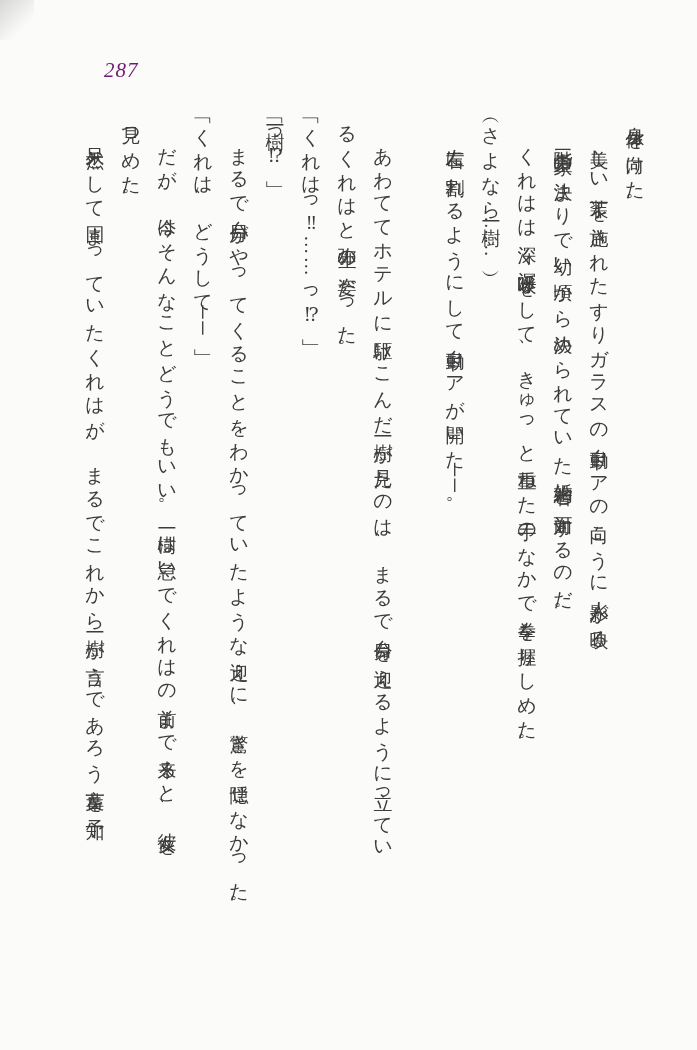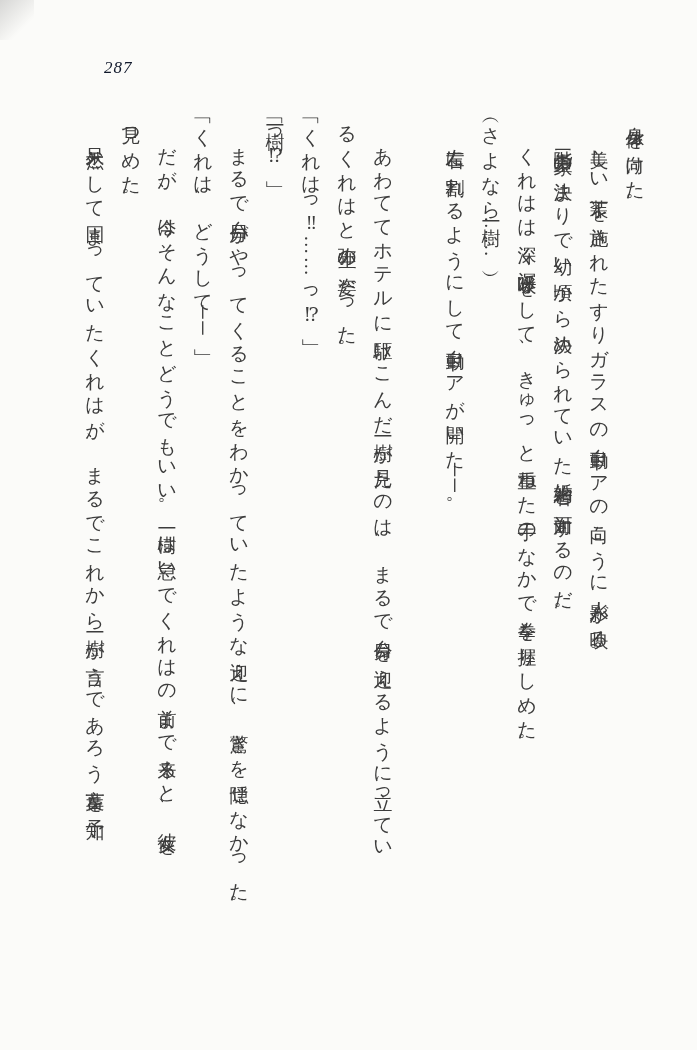--- a/index.html
+++ b/index.html
@@ -21,24 +21,24 @@
     left: 0;
     width: 34px;
     height: 40px;
     background: linear-gradient(135deg, rgba(120,120,120,0.28), rgba(120,120,120,0.0) 70%);
     pointer-events: none;
   }
   .page-number {
     position: absolute;
     top: 58px;
     left: 104px;
-    font-size: 17px;
+    font-size: 21px;
     font-style: italic;
     letter-spacing: 1px;
-    color: #0f172a;
+    color: #701a75;
   }
   .text-block {
     position: absolute;
     top: 112px;
     right: 44px;
     height: 850px;
     writing-mode: vertical-rl;
     text-orientation: mixed;
     font-size: 19px;
     line-height: 36px;       

